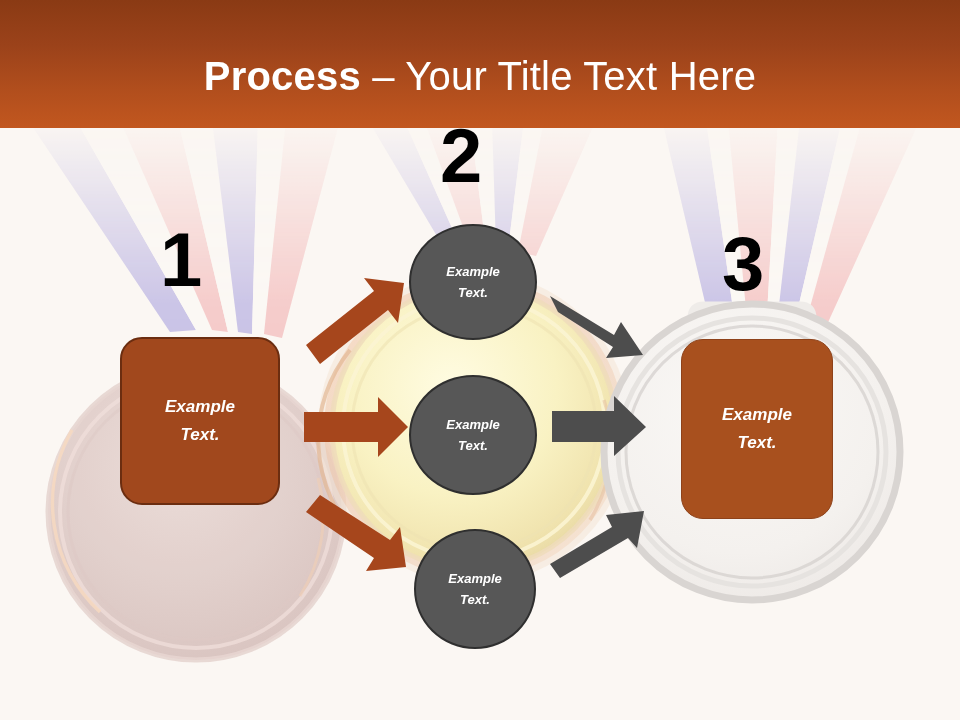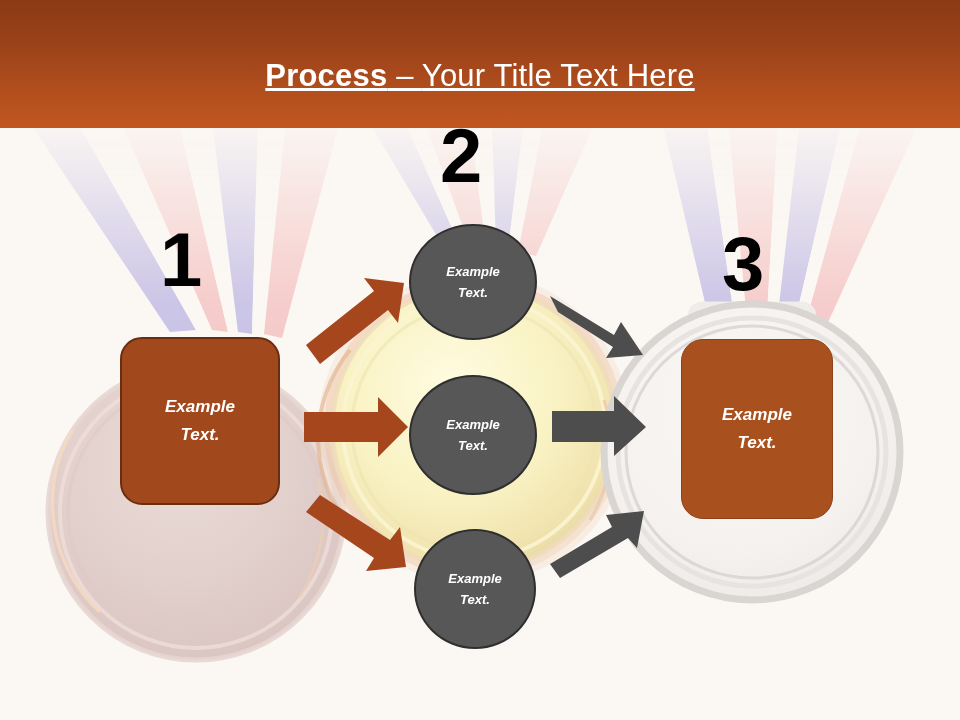--- a/index.html
+++ b/index.html
@@ -34,26 +34,25 @@
     background: linear-gradient(to bottom, #8A3A14 0%, #9B421A 35%, #B14E1D 70%, #C2571F 100%);
     z-index: 40;
   }
   .slide-title {
     position: absolute;
     left: 0;
     top: 58px;
     width: 960px;
     text-align: center;
     color: #FFFFFF;
-    font-size: 31px;
+    font-size: 40px;
     line-height: 36px;
     letter-spacing: 0.2px;
     white-space: nowrap;
     z-index: 41;
-    text-decoration: underline;
   }
   .slide-title .t-bold { font-weight: bold; }
   .slide-title .t-reg  { font-weight: normal; }
 
   
   .step-num {
     position: absolute;
     color: #000000;
     font-weight: bold;
     font-size: 76px;

